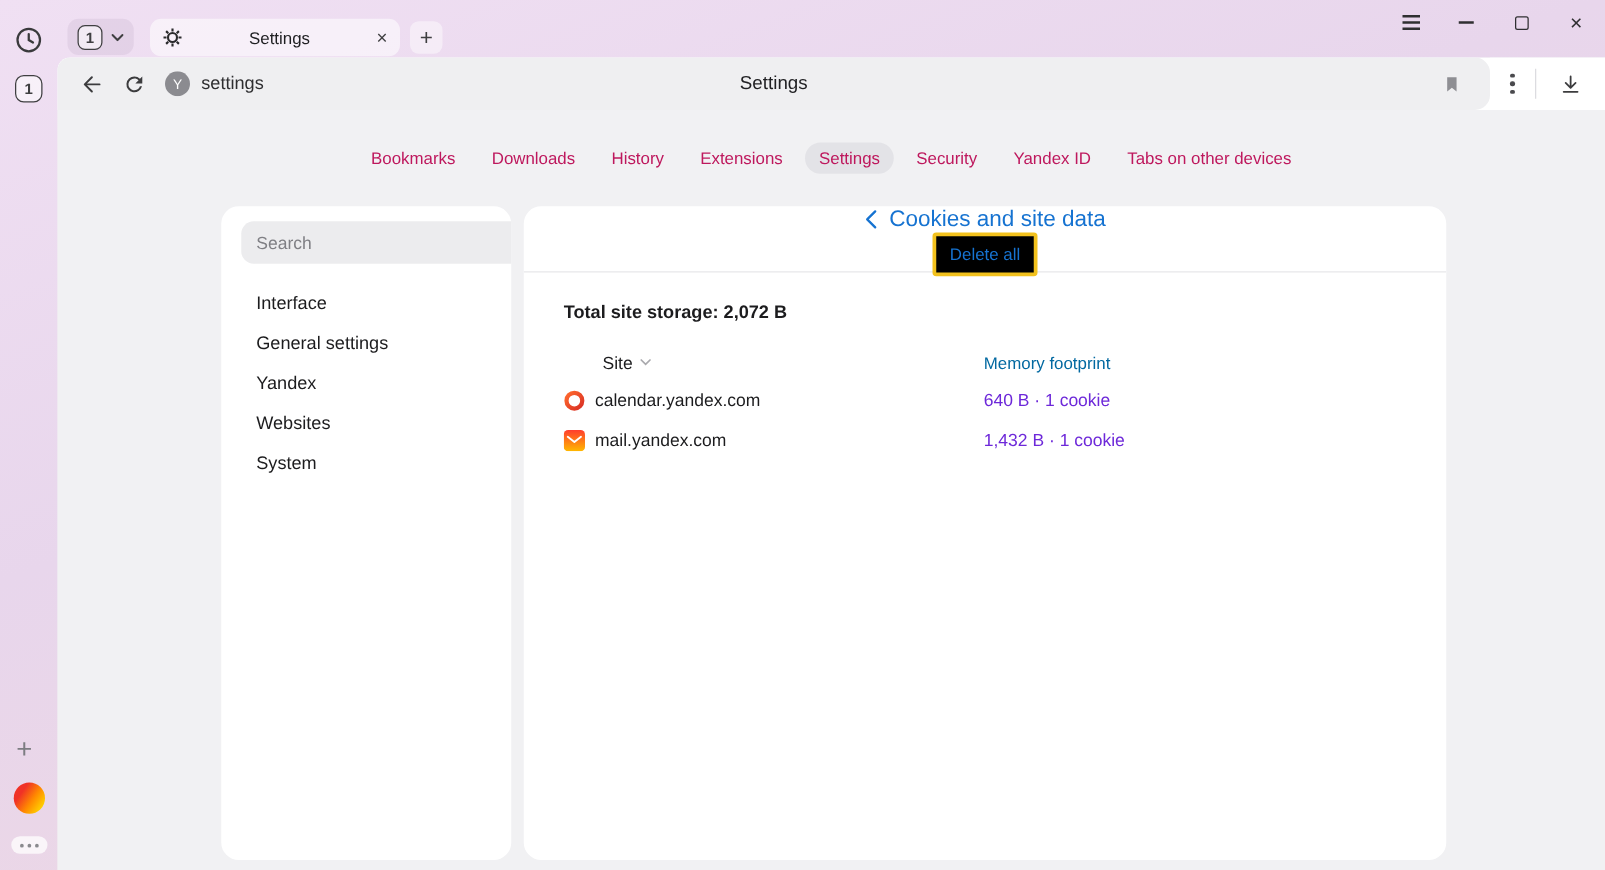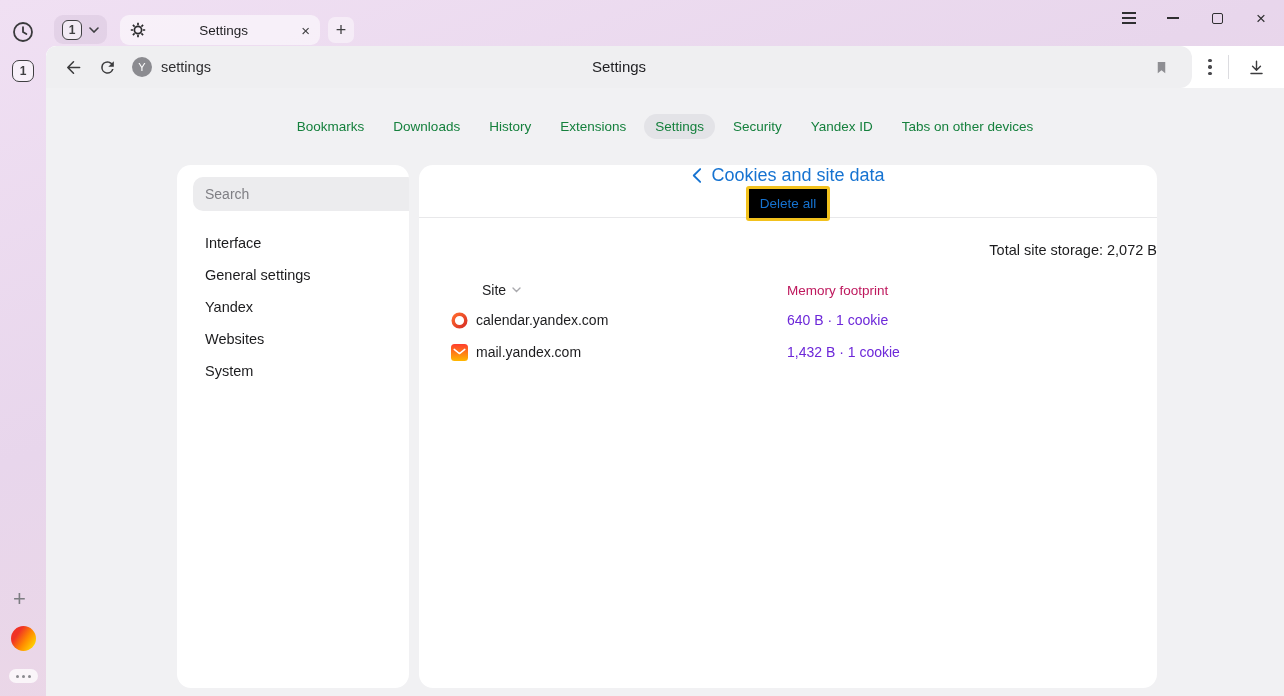--- a/index.html
+++ b/index.html
@@ -92,21 +92,21 @@
     display:flex; align-items:center; justify-content:space-evenly;
   }
   .kebab { display:flex; flex-direction:column; gap:3px; cursor:pointer; padding:6px; }
   .kebab i { width:3.4px; height:3.4px; border-radius:50%; background:#4a4a4e; display:block; }
   .extras-divider { width:1px; height:24px; background:#dcdce0; }
 
   
   .page { position:absolute; top:42px; left:0; right:0; bottom:0; background:#f1f1f3; }
   .nav { display:flex; justify-content:center; align-items:center; gap:7px; padding-top:26px; }
   .nav-item {
-    font-size:13.5px; color:#15803d; padding:5px 11px; border-radius:15px; cursor:pointer; white-space:nowrap;
+    font-size:13.5px; color:#be185d; padding:5px 11px; border-radius:15px; cursor:pointer; white-space:nowrap;
   }
   .nav-item.active { background:#e3e3e7; }
 
   .side-card {
     position:absolute; left:131px; top:77px; width:232px; height:523px;
     background:#fff; border-radius:14px; overflow:hidden;
   }
   .search-input {
     display:block; margin:12px 16px 11px 16px; width:233px; height:34px;
     background:#ececee; border:none; border-radius:10px; padding:0 12px;
@@ -124,25 +124,25 @@
     height:53px; display:flex; align-items:center; justify-content:space-between;
     padding:0 17px 0 17px; border-bottom:1px solid #e8e8ea;flex-direction:column;
   }
   .back-title { display:flex; align-items:center; gap:9px; cursor:pointer; }
   .back-title .title-text { color:#1673d1; font-size:18px; }
   .delete-all {
     border:3px solid #f2c11d; background:#000000; color:#1673d1;
     font-size:13.5px; font-family:"Liberation Sans", sans-serif;
     padding:7px 11px; border-radius:3px; cursor:pointer;
   }
-  .total-line { margin:24px 0 0 32px; font-size:14.5px; font-weight:normal; color:#1c1c1e;text-align:right; }
+  .total-line { margin:24px 0 0 32px; font-size:14.5px; font-weight:bold; color:#1c1c1e; }
   .table-head { display:flex; align-items:center; margin:24px 0 6px 32px; }
   .col-site { width:336px; display:flex; align-items:center; gap:6px; }
   .site-header-text { font-size:14px; color:#1c1c1e;margin-left:31px; }
-  .col-memory { font-size:13.5px; color:#be185d; }
+  .col-memory { font-size:13.5px; color:#0369a1; }
   .site-row { display:flex; align-items:center; margin-left:32px; height:32px; cursor:pointer; }
   .site-cell { width:336px; display:flex; align-items:center; gap:8px; }
   .site-name { font-size:14px; color:#1c1c1e; }
   .memory-cell { font-size:14px; color:#6d28d9; }
   .favicon { width:17px; height:17px; flex:none; }
 </style>
 </head>
 <body>
 
 <div class="chrome-top">

